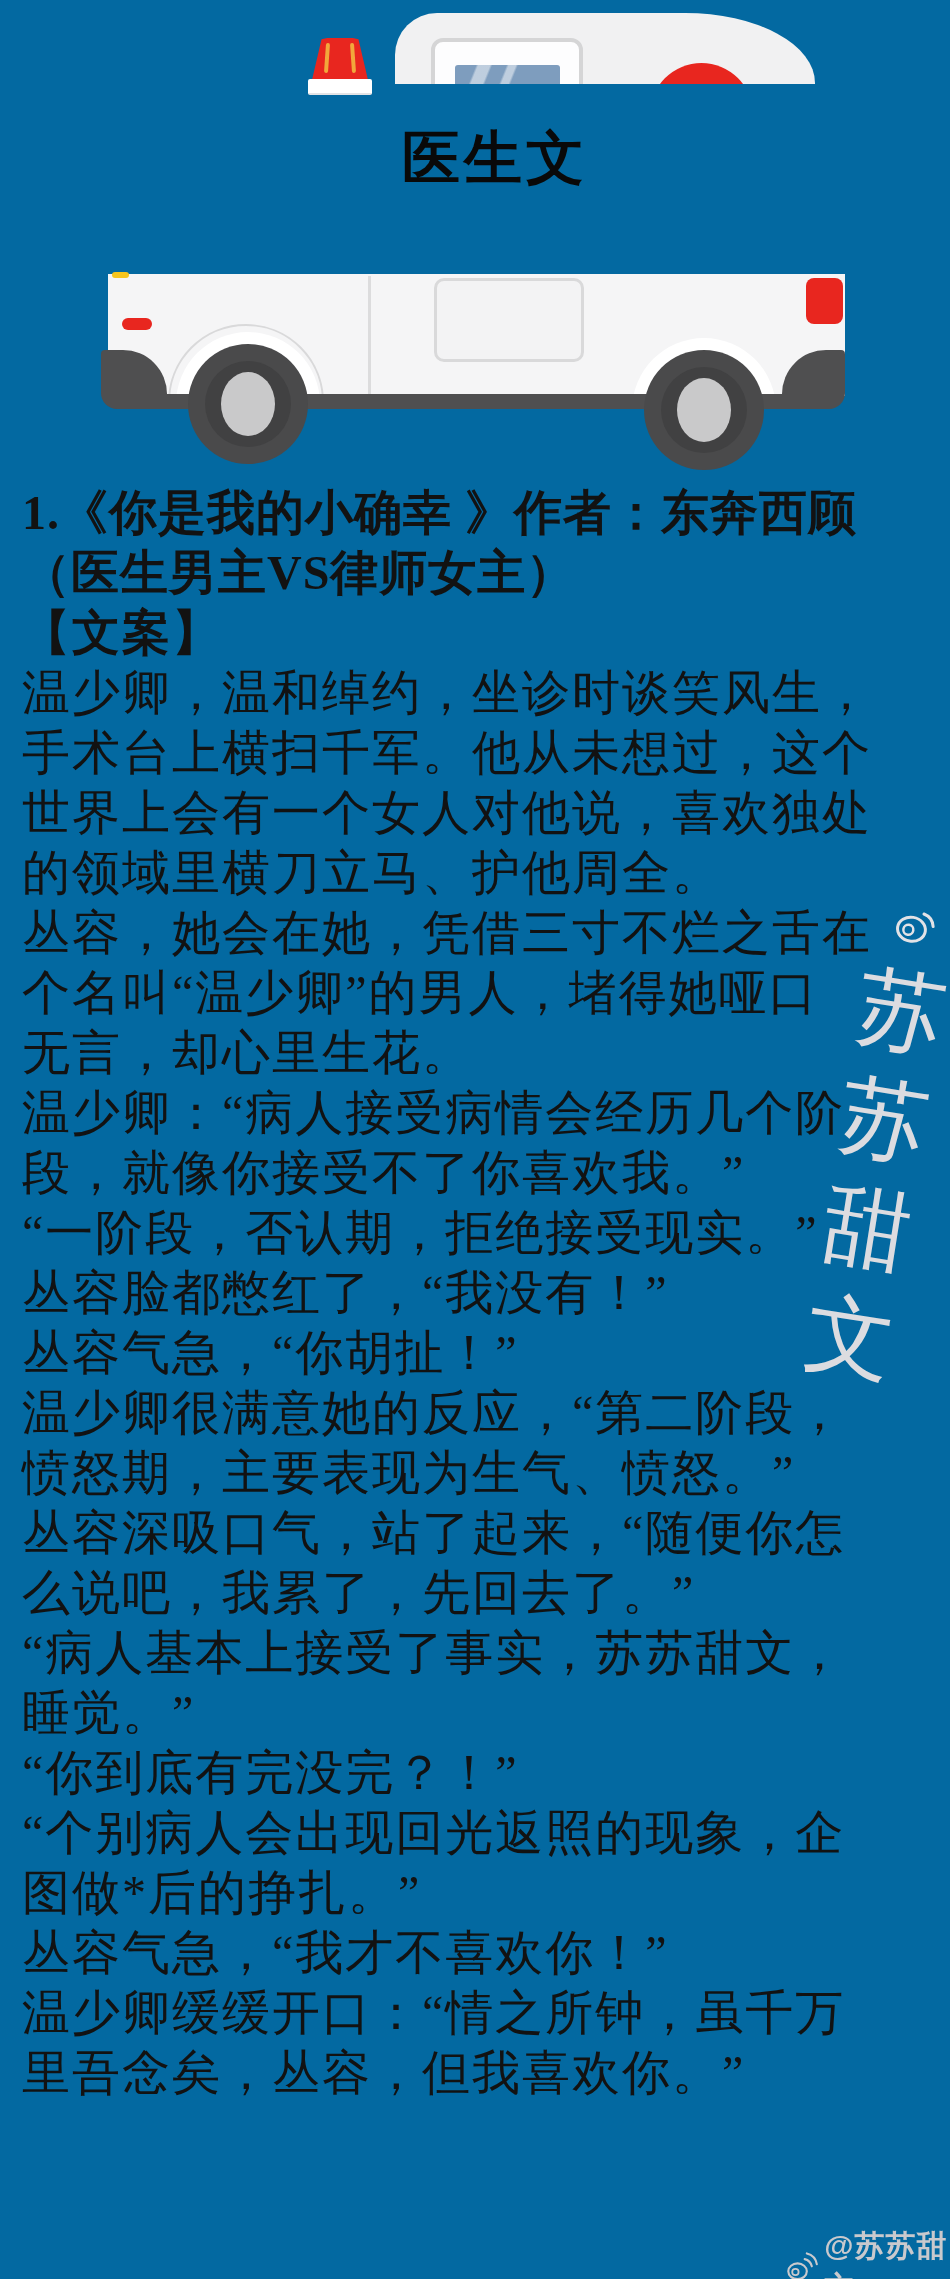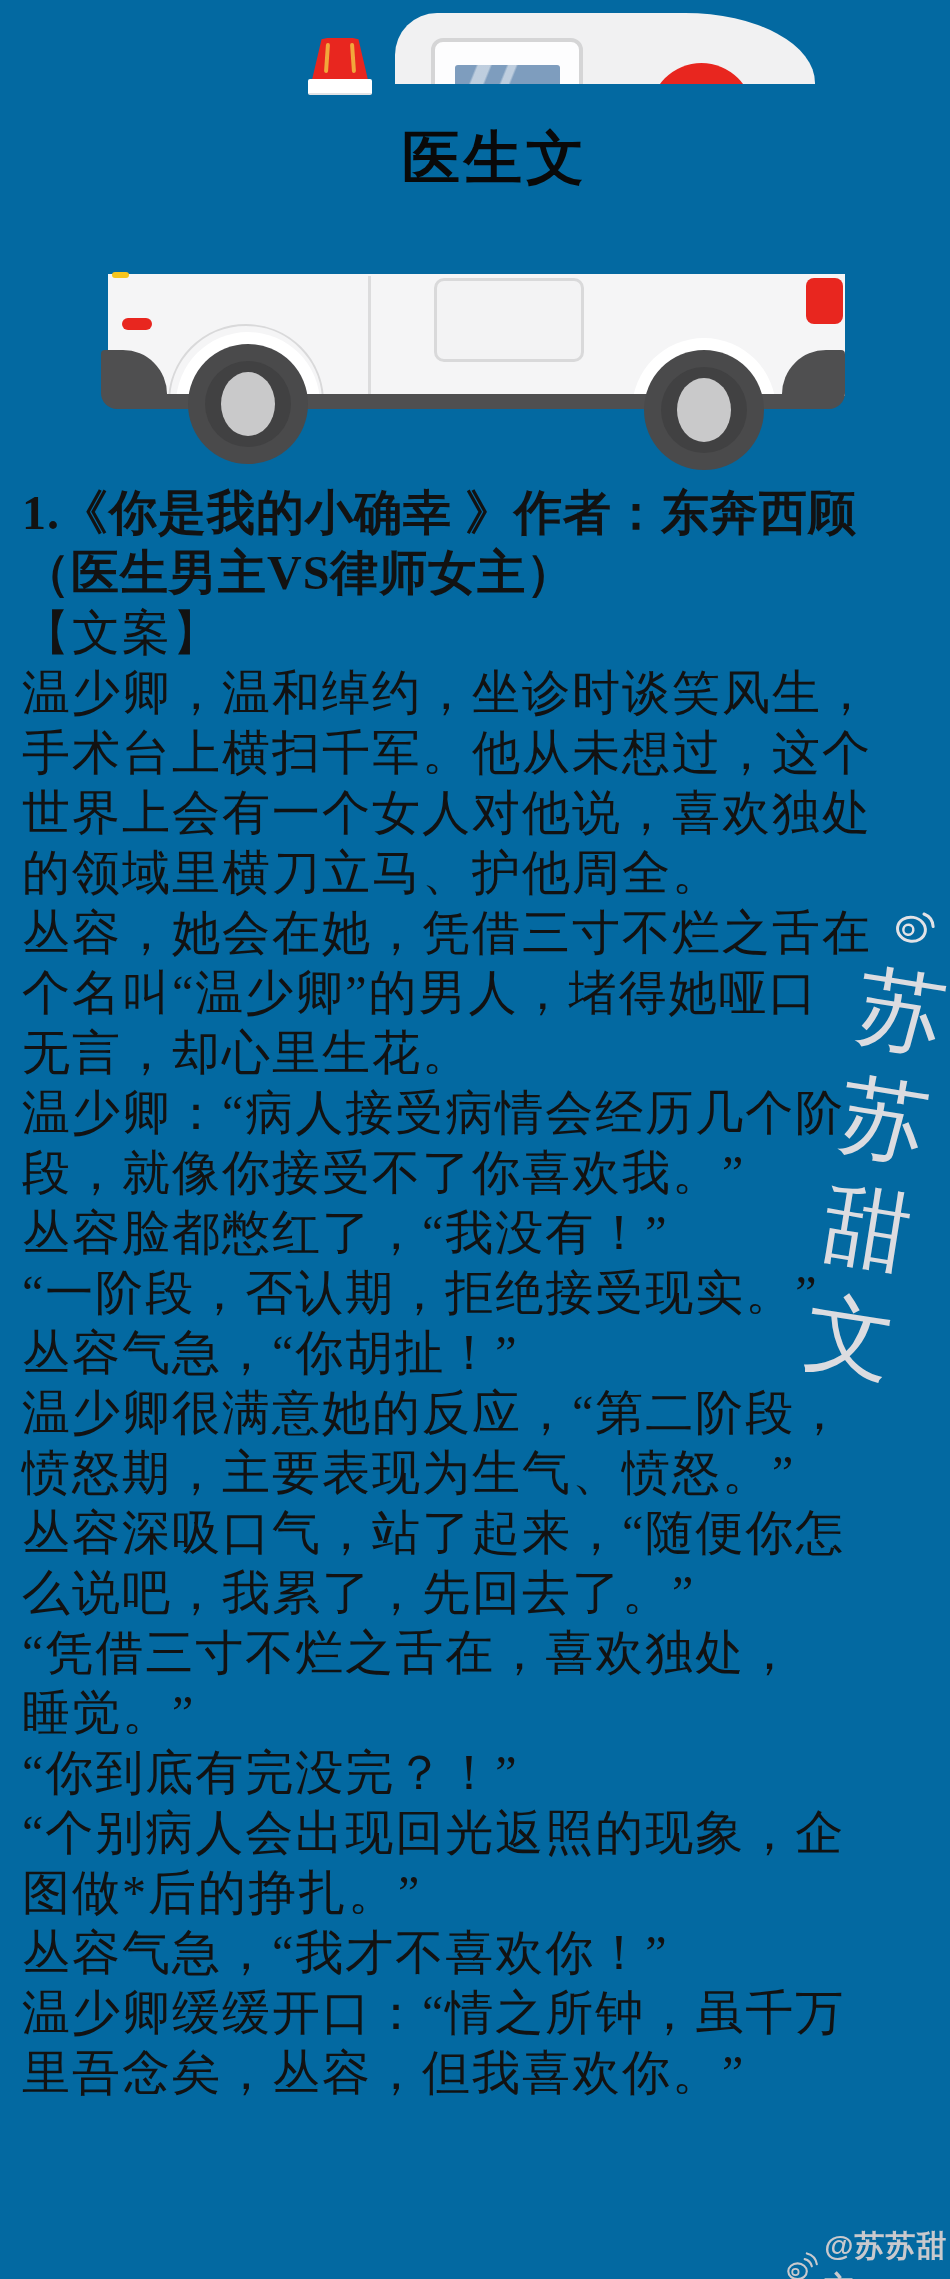--- a/index.html
+++ b/index.html
@@ -50,21 +50,21 @@
   .wheel{position:absolute;width:120px;height:120px;border-radius:50%;background:#4a4a4b;}
   .wheel.w-left{left:188px;top:104px;}
   .wheel.w-right{left:644px;top:110px;}
   .wheel .ring{position:absolute;left:17px;top:17px;width:86px;height:86px;border-radius:50%;background:#414142;}
   .wheel .hub{position:absolute;left:33px;top:28px;width:54px;height:64px;border-radius:50%;background:#c9c9ca;}
 
   
   .text-block{position:absolute;left:22px;top:483px;width:915px;z-index:2;}
   .line{height:60px;line-height:60px;font-size:48px;letter-spacing:2px;color:#121212;white-space:nowrap;}
   .line.heading{font-weight:bold;font-size:48px;letter-spacing:1px;}
-  .line.section{font-weight:normal;}
+  .line.section{font-weight:bold;}
 
   
   .wm-vert{position:absolute;left:824px;top:898px;width:112px;z-index:1;transform:rotate(9deg);
         text-align:center;color:#dcdce0;}
   .wm-vert .wm-logo{display:block;margin:0 auto 8px auto;}
   .wm-char{font-size:88px;line-height:110px;color:#dcdce0;font-family:"Liberation Serif",serif;}
   .wm-bottom{position:absolute;left:784px;top:2226px;display:flex;align-items:center;gap:6px;z-index:1;}
   .wm-handle{font-family:"Liberation Sans","DejaVu Sans",sans-serif;font-weight:bold;
         font-size:30px;color:#c9c9cd;letter-spacing:1px;}
 </style>
@@ -121,28 +121,28 @@
     <div>
         <div class="line">温少卿，温和绰约，坐诊时谈笑风生，</div>
         <div class="line">手术台上横扫千军。他从未想过，这个</div>
         <div class="line">世界上会有一个女人对他说，喜欢独处</div>
         <div class="line">的领域里横刀立马、护他周全。</div>
         <div class="line">丛容，她会在她，凭借三寸不烂之舌在</div>
         <div class="line">个名叫“温少卿”的男人，堵得她哑口</div>
         <div class="line">无言，却心里生花。</div>
         <div class="line">温少卿：“病人接受病情会经历几个阶</div>
         <div class="line">段，就像你接受不了你喜欢我。”</div>
+        <div class="line">“一阶段，否认期，拒绝接受现实。”</div>
         <div class="line">丛容脸都憋红了，“我没有！”</div>
-        <div class="line">“一阶段，否认期，拒绝接受现实。”</div>
         <div class="line">丛容气急，“你胡扯！”</div>
         <div class="line">温少卿很满意她的反应，“第二阶段，</div>
         <div class="line">愤怒期，主要表现为生气、愤怒。”</div>
         <div class="line">丛容深吸口气，站了起来，“随便你怎</div>
         <div class="line">么说吧，我累了，先回去了。”</div>
-        <div class="line">“凭借三寸不烂之舌在，喜欢独处，</div>
+        <div class="line">“病人基本上接受了事实，苏苏甜文，</div>
         <div class="line">睡觉。”</div>
         <div class="line">“你到底有完没完？！”</div>
         <div class="line">“个别病人会出现回光返照的现象，企</div>
         <div class="line">图做*后的挣扎。”</div>
         <div class="line">丛容气急，“我才不喜欢你！”</div>
         <div class="line">温少卿缓缓开口：“情之所钟，虽千万</div>
         <div class="line">里吾念矣，丛容，但我喜欢你。”</div>
       </div>
   </div>
 

